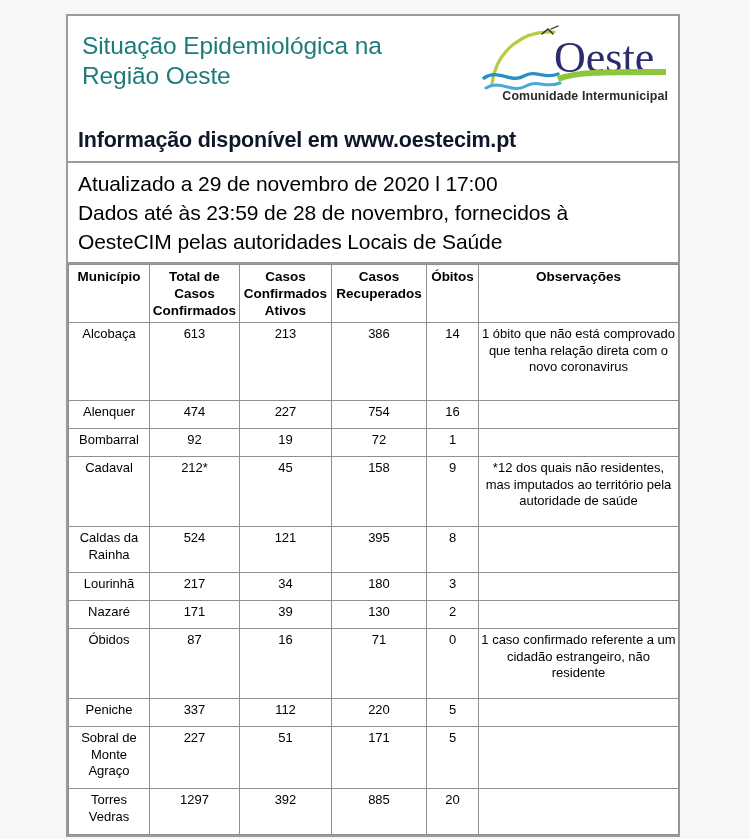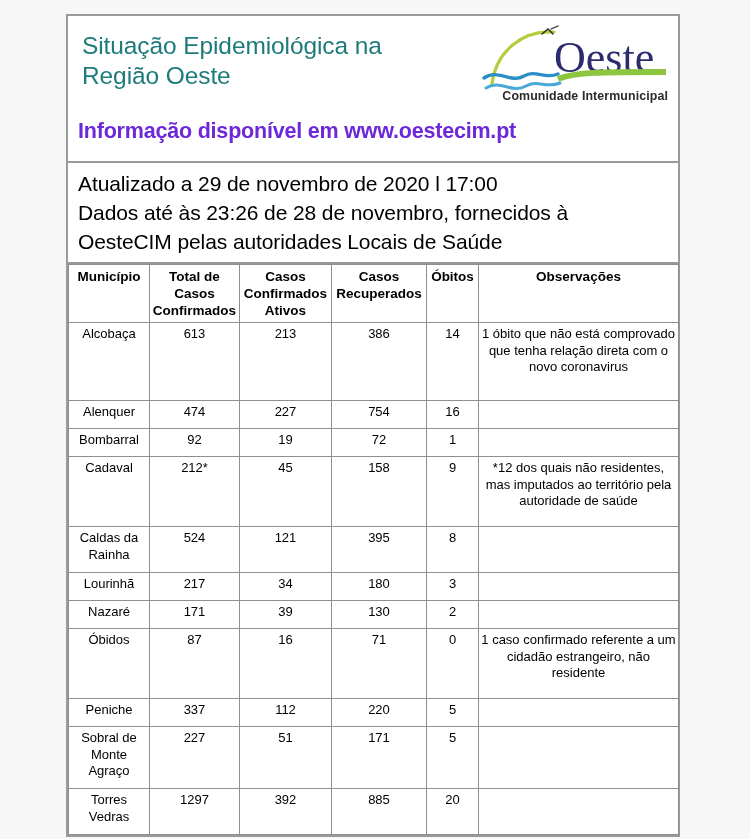--- a/index.html
+++ b/index.html
@@ -52,24 +52,24 @@
     font-size: 24.5px;
     line-height: 30px;
     color: #1e7b7b;
     white-space: nowrap;
     letter-spacing: -0.1px;
   }
 
   .subtitle {
     position: absolute;
     left: 10px;
-    top: 103px;
+    top: 112px;
     font-size: 21.5px;
     font-weight: bold;
-    color: #6d28d9;
+    color: #0f172a;
     white-space: nowrap;
     letter-spacing: -0.2px;
   }
 
   
   .logo {
     position: absolute;
     right: 8px;
     top: 6px;
     width: 190px;
@@ -162,21 +162,21 @@
 
           <path d="M78 57 C 96 50, 120 50, 186 50" fill="none" stroke="#8cc63f" stroke-width="6" stroke-linecap="butt"></path>
 
           <text x="188" y="78" text-anchor="end" font-family="'Liberation Sans', sans-serif" font-size="12.4" font-weight="bold" fill="#2b2b2b" letter-spacing="0.1">Comunidade Intermunicipal</text>
         </svg>
       </div>
     </div>
 
     <div class="update-band">
       <div class="update-line">Atualizado a 29 de novembro de 2020 l 17:00</div>
-      <div class="update-line">Dados até às 23:26 de 28 de novembro, fornecidos à</div>
+      <div class="update-line">Dados até às 23:59 de 28 de novembro, fornecidos à</div>
       <div class="update-line">OesteCIM pelas autoridades Locais de Saúde</div>
     </div>
 
     <table class="data">
       <colgroup>
         <col class="c-mun">
           <col class="c-tot">
           <col class="c-act">
         <col class="c-rec">
           <col class="c-obi">

